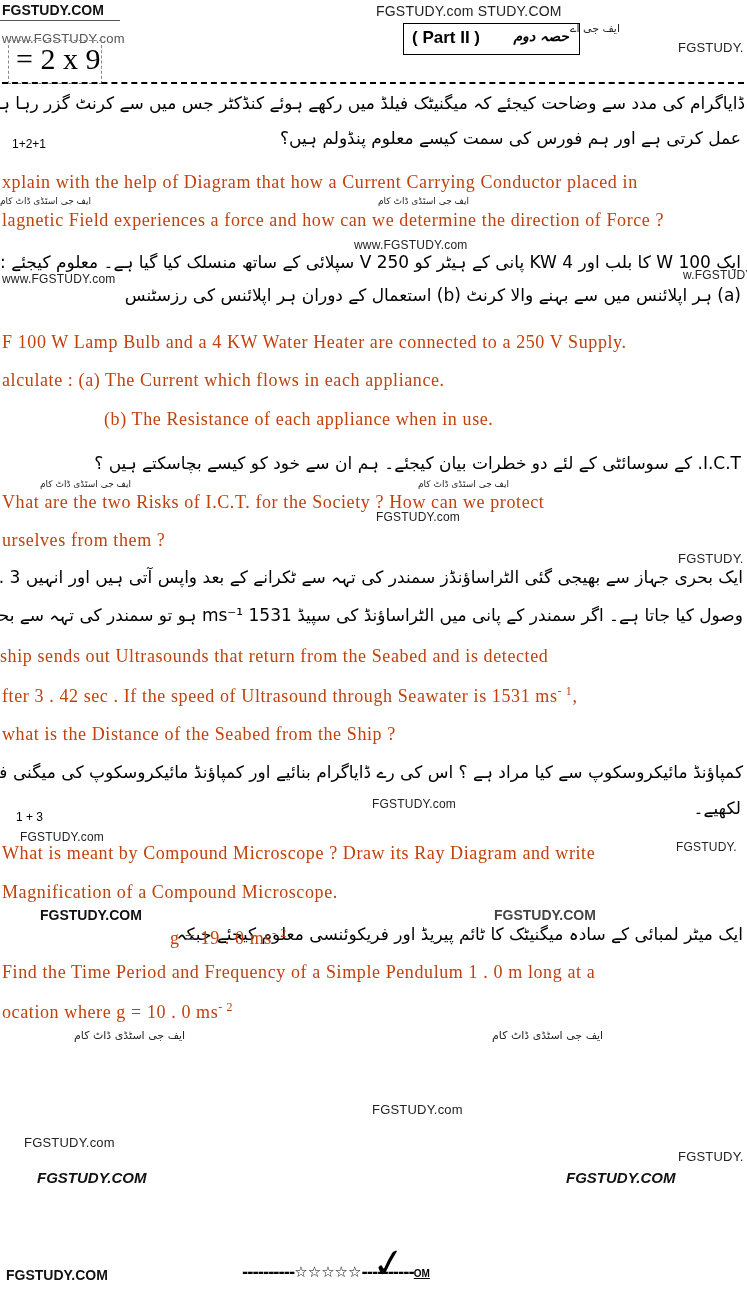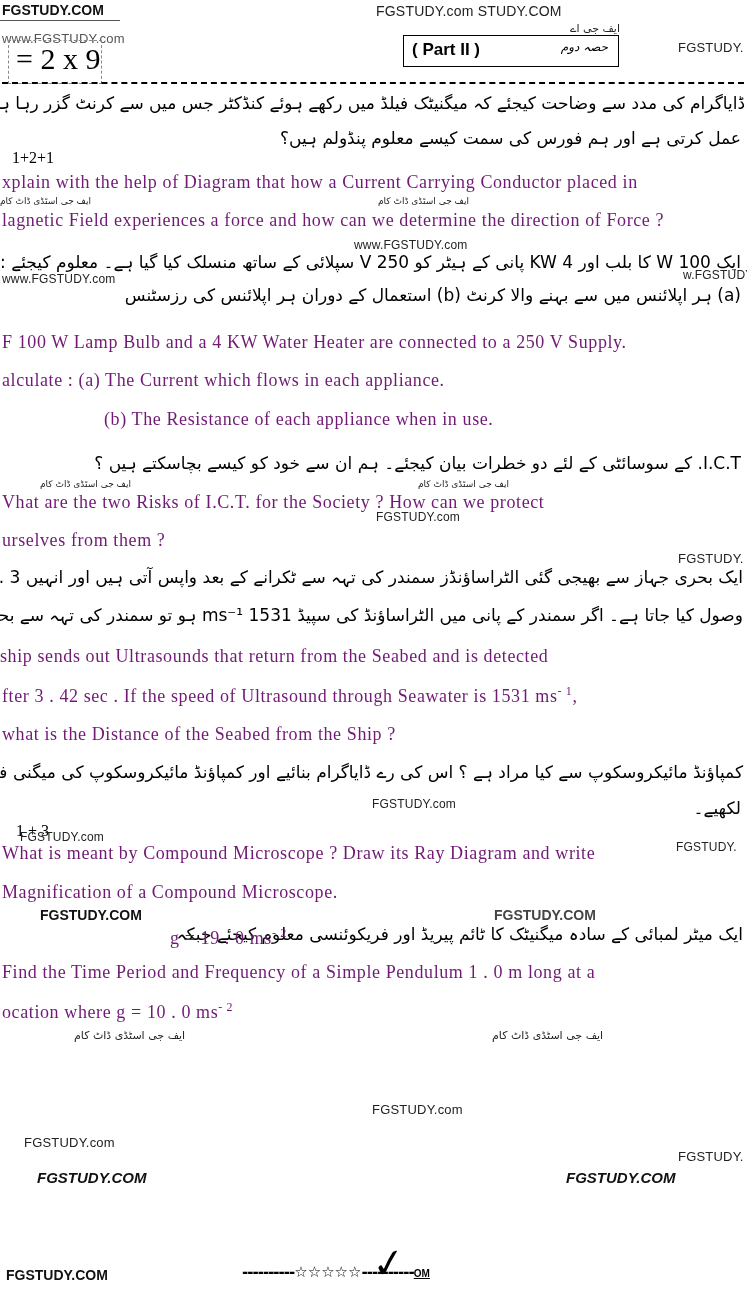--- a/index.html
+++ b/index.html
@@ -4,43 +4,43 @@
 <style>
   html, body { margin:0; padding:0; background:#ffffff; }
   body { width:747px; height:1306px; position:relative; overflow:hidden;
          font-family:"Liberation Serif", serif; color:#000; }
   .abs { position:absolute; white-space:nowrap; }
   .wm { font-family:"Liberation Sans", sans-serif; font-size:13px; color:#222; letter-spacing:0.2px; }
   .wm-bold { font-family:"Liberation Sans", sans-serif; font-size:14px; font-weight:bold; color:#111; }
   .wm-bold-i { font-family:"Liberation Sans", sans-serif; font-size:15px; font-weight:bold; font-style:italic; color:#111; }
   .urdu { direction:rtl; font-family:"DejaVu Sans", sans-serif; font-size:17px; color:#000; }
   .urdu-small { direction:rtl; font-family:"DejaVu Sans", sans-serif; font-size:9px; color:#222; }
-  .en { font-family:"Liberation Serif", serif; font-size:18px; letter-spacing:0.6px; color:#701a75; }
-  .marks { font-family:Liberation Serif, serif; font-size:16px;margin-top:12px; }
+  .en { font-family:"Liberation Serif", serif; font-size:18px; letter-spacing:0.6px; color:#c2410c; }
+  .marks { font-family:Liberation Sans, sans-serif; font-size:12px; }
   sup { font-size:12px; vertical-align:super; }
   .box-left { border:1px dashed #888; width:92px; height:42px; top:40px; left:8px; }
-  .box-part { border:1.5px solid #000; top:35px; left:403px; width:175px; height:30px;padding-left:39px; }
+  .box-part { border:1.5px solid #000; top:23px; left:403px; width:175px; height:30px; }
   .dash-rule { border-top:2px dashed #000; }
   .faint { color:#bbb; }
 </style>
 </head>
 <body>
 
 <div class="abs wm-bold" style="top:2px;left:2px;">FGSTUDY.COM</div>
 <div class="abs" style="top:20px;left:0;width:120px;border-top:1px solid #555;"></div>
 <div class="abs wm" style="top:3px;left:376px;font-size:14px;">FGSTUDY.com STUDY.COM</div>
 
 <div class="abs wm faint" style="top:31px;left:2px;color:#555;">www.FGSTUDY.com</div>
 <div class="abs box-left"></div>
 <div class="abs" style="top:42px;left:16px;font-size:30px;font-family:'Liberation Serif',serif;">= 2 x 9</div>
 
 <div class="abs urdu-small" style="top:22px;left:570px;font-size:11px;">ایف جی اے</div>
 <div class="abs box-part">
   <span style="position:absolute;left:8px;top:4px;font-family:'Liberation Sans',sans-serif;font-weight:bold;font-size:17px;">( Part II )</span>
-  <span style="position:absolute;right:10px;top:4px;direction:rtl;font-family:'DejaVu Sans',sans-serif;font-size:12px;font-style:italic;">حصہ دوم</span>
+  <span style="position:absolute;right:10px;top:4px;direction:rtl;font-family:'DejaVu Sans',sans-serif;font-size:14px;font-style:italic;font-weight:bold;">حصہ دوم</span>
 </div>
 <div class="abs wm" style="top:40px;left:678px;">FGSTUDY.</div>
 <div class="abs dash-rule" style="top:82px;left:2px;width:742px;"></div>
 
 <div class="abs urdu" style="top:93px;right:2px;width:740px;text-align:right;">ڈایاگرام کی مدد سے وضاحت کیجئے کہ میگنیٹک فیلڈ میں رکھے ہوئے کنڈکٹر جس میں سے کرنٹ گزر رہا ہو پر فورس کس طرح</div>
 <div class="abs urdu" style="top:128px;right:6px;width:600px;text-align:right;">عمل کرتی ہے اور ہم فورس کی سمت کیسے معلوم پنڈولم ہیں؟</div>
 <div class="abs marks" style="top:137px;left:12px;">1+2+1</div>
 <div class="abs en" style="top:172px;left:2px;">xplain with the help of Diagram that how a Current Carrying Conductor placed in</div>
 <div class="abs urdu-small" style="top:196px;left:0px;">ایف جی اسٹڈی ڈاٹ کام</div>
 <div class="abs urdu-small" style="top:196px;left:378px;">ایف جی اسٹڈی ڈاٹ کام</div>

